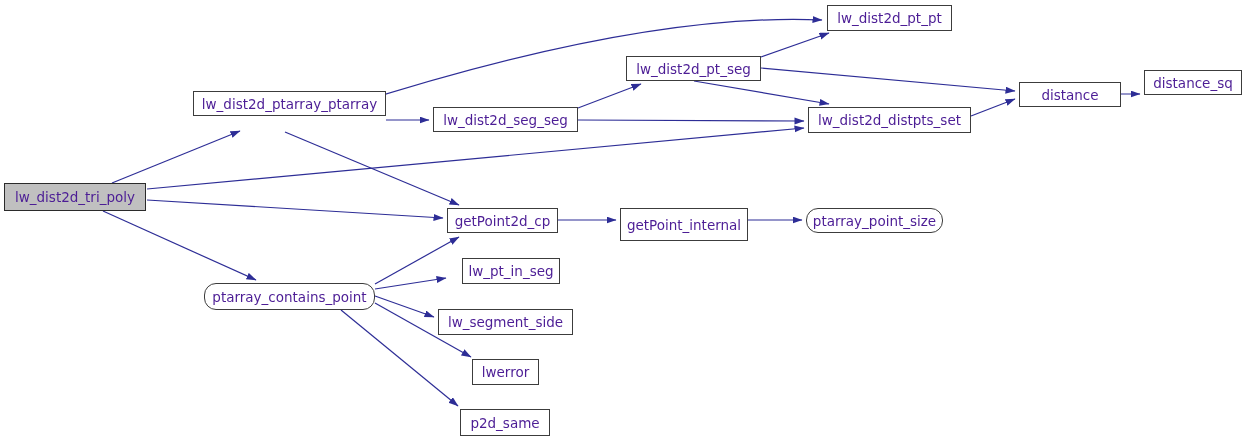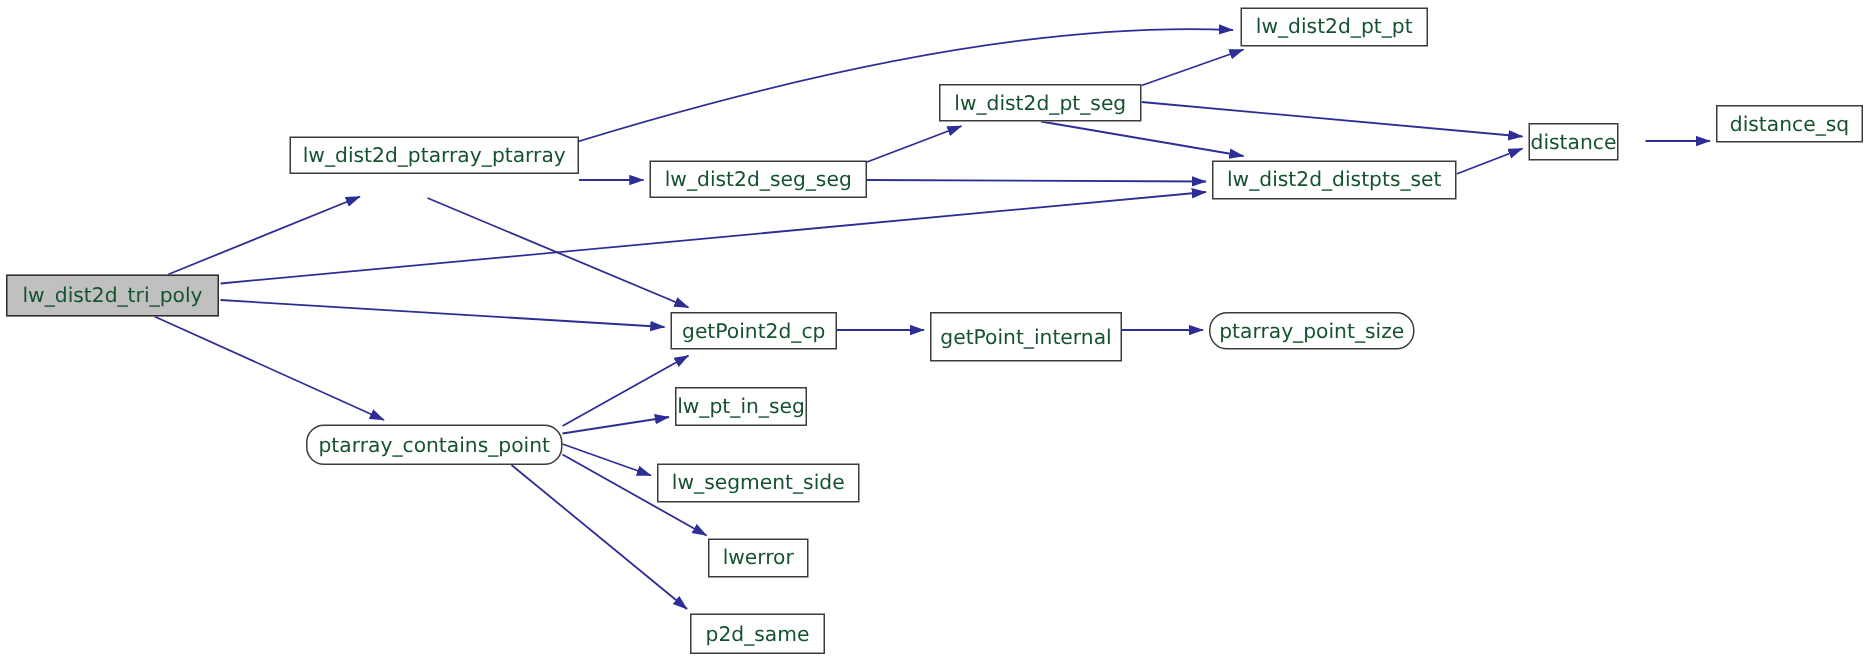--- a/index.html
+++ b/index.html
@@ -10,21 +10,21 @@
     font-family:"DejaVu Sans","Liberation Sans",sans-serif;
     overflow:hidden;
   }
   svg.edges{position:absolute;left:0;top:0;width:1248px;height:443px;}
   .node{
     position:absolute;
     box-sizing:border-box;
     background:#ffffff;
     border:1px solid #3c3c3c;
     display:flex;align-items:center;justify-content:center;
-    font-size:13.5px;color:#14532d;
+    font-size:13.5px;color:#4c1d95;
     white-space:nowrap;
     cursor:pointer;
   }
   .node.hl{
     background:#c0c0c0;
     border:1.5px solid #2b2b2b;
   }
   .edge{fill:none;stroke:#2d2d96;stroke-width:1.2;}
 </style>
 </head>
@@ -78,21 +78,21 @@
   </div>
 
   <div class="node" style="left:827px;top:5px;width:125px;height:26px;">
     <span>lw_dist2d_pt_pt</span>
   </div>
 
   <div class="node" style="left:808px;top:107px;width:163px;height:26px;">
     <span>lw_dist2d_distpts_set</span>
   </div>
 
-  <div class="node" style="left:1019px;top:82px;width:60px;height:25px;">
+  <div class="node" style="left:1019px;top:82px;width:102px;height:25px;">
     <span>distance</span>
   </div>
 
   <div class="node" style="left:1144px;top:70px;width:98px;height:25px;">
     <span>distance_sq</span>
   </div>
 
   <div class="node" style="left:447px;top:208px;width:111px;height:25px;">
     <span>getPoint2d_cp</span>
   </div>
@@ -102,21 +102,21 @@
   </div>
 
   <div class="node" style="left:806px;top:208px;width:137px;height:25px;border-radius:12px;">
     <span>ptarray_point_size</span>
   </div>
 
   <div class="node" style="left:204px;top:283px;width:171px;height:27px;border-radius:12px;">
     <span>ptarray_contains_point</span>
   </div>
 
-  <div class="node" style="left:450px;top:258px;width:88px;height:26px;">
+  <div class="node" style="left:462px;top:258px;width:98px;height:26px;">
     <span>lw_pt_in_seg</span>
   </div>
 
   <div class="node" style="left:438px;top:309px;width:135px;height:26px;">
     <span>lw_segment_side</span>
   </div>
 
   <div class="node" style="left:472px;top:359px;width:67px;height:26px;">
     <span>lwerror</span>
   </div>

